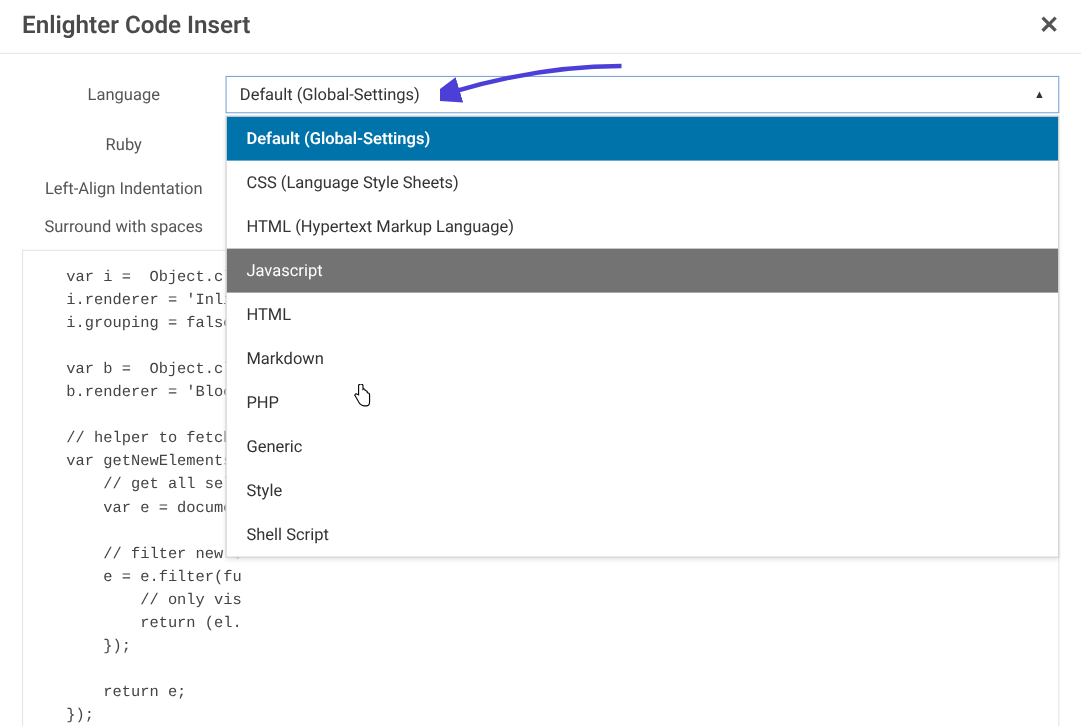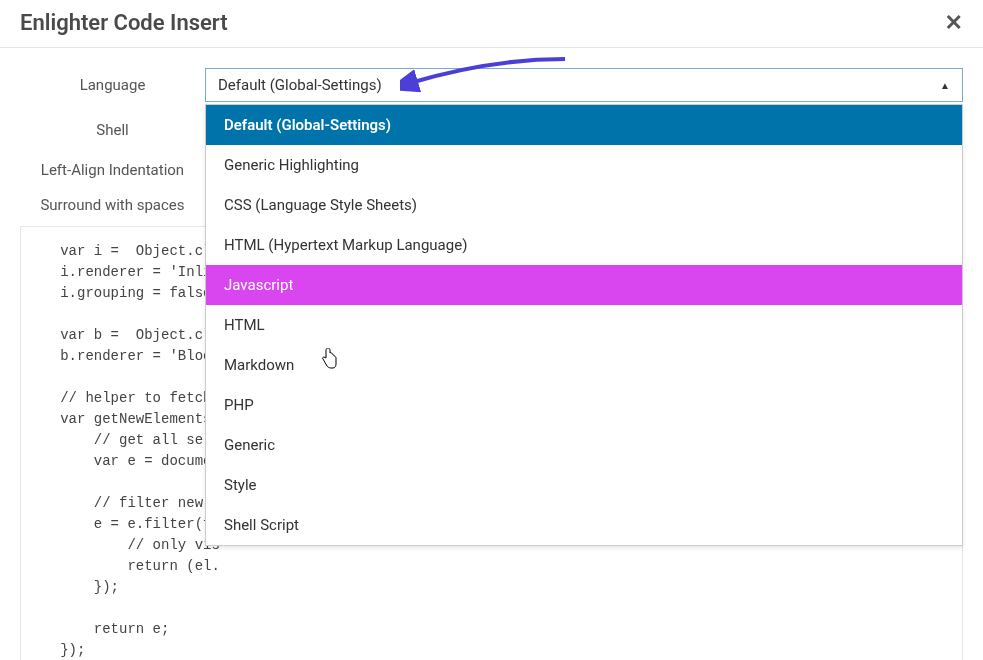--- a/index.html
+++ b/index.html
@@ -88,21 +88,21 @@
     font-size: 15px;
     color: #333;
     cursor: pointer;
   }
   .dropdown .opt.selected {
     background: #0073aa;
     color: #fff;
     font-weight: 600;
   }
   .dropdown .opt.hover {
-    background: #d946ef;
+    background: #737373;
     color: #fff;
   }
   .side-labels {
     padding-top: 6px;
   }
   .side-labels .row { min-height: 40px; }
   .code-area {
     border: 1px solid #e5e5e5;
     margin-top: 6px;
     padding: 14px 14px;
@@ -161,21 +161,21 @@
       <defs>
         <marker id="ah" markerWidth="10" markerHeight="10" refX="2" refY="3" orient="auto">
           <path d="M0,0 L0,6 L8,3 z" fill="#4b3fd8"></path>
         </marker>
       </defs>
       <path d="M165,10 Q90,10 10,34" stroke="#4b3fd8" stroke-width="4" fill="none" marker-end="url(#ah)"></path>
     </svg>
 
     <div class="side-labels">
       <div class="row">
-          <div class="label-col">Shell</div>
+          <div class="label-col">Ruby</div>
         </div>
       <div class="row">
           <div class="label-col">Left-Align Indentation</div>
         </div>
       <div class="row" style="min-height:30px">
           <div class="label-col">Surround with spaces</div>
         </div>
     </div>
 
     <div class="code-area"><span>   var i =  Object.cl
@@ -194,21 +194,20 @@
        e = e.filter(fu
            // only vis
            return (el.
        });
 
        return e;
    });</span></div>
 
     <div class="dropdown" id="lang-dropdown">
         <div class="opt selected">Default (Global-Settings)</div>
-        <div class="opt">Generic Highlighting</div>
         <div class="opt">CSS (Language Style Sheets)</div>
         <div class="opt">HTML (Hypertext Markup Language)</div>
         <div class="opt hover">Javascript</div>
         <div class="opt">HTML</div>
         <div class="opt">Markdown</div>
         <div class="opt">PHP</div>
         <div class="opt">Generic</div>
         <div class="opt">Style</div>
         <div class="opt">Shell Script</div>
       </div>

